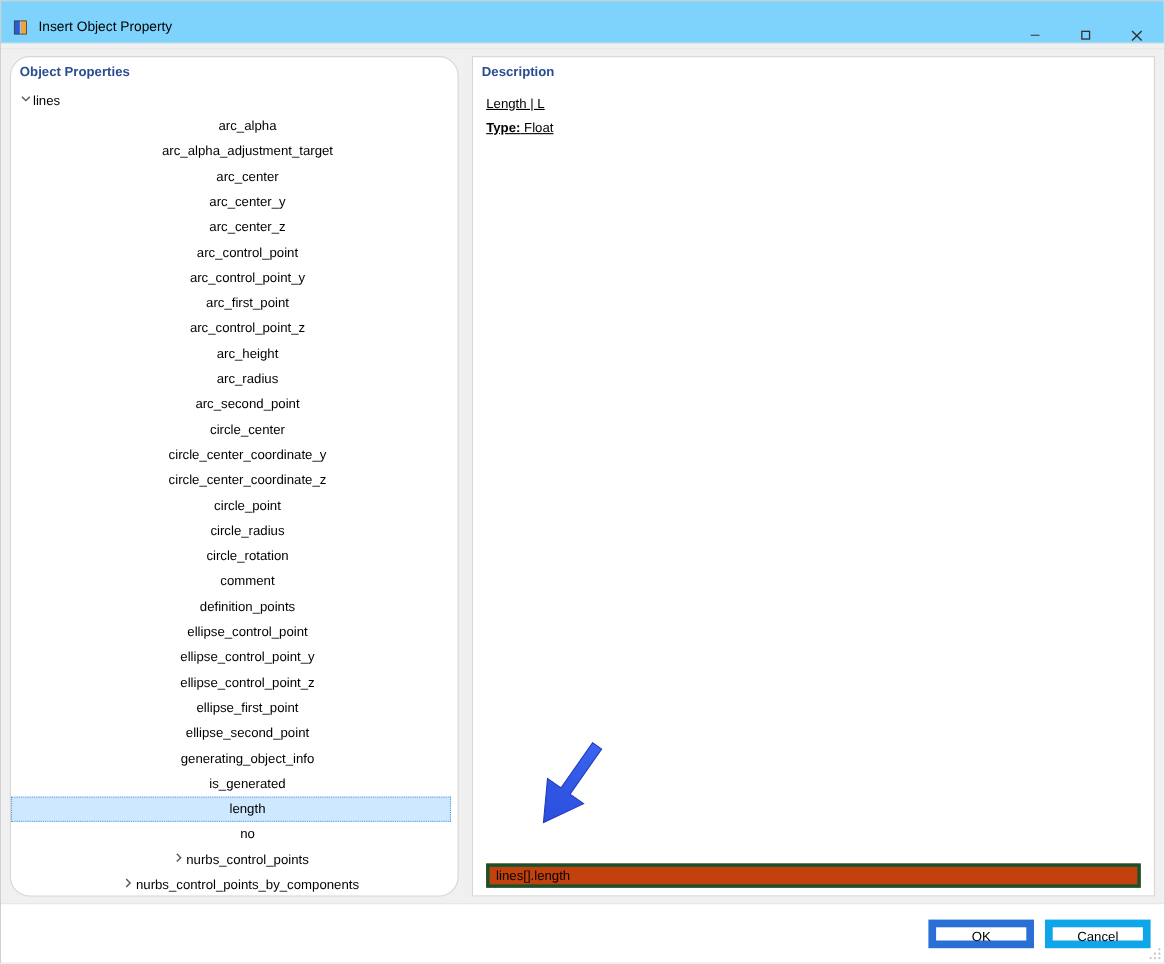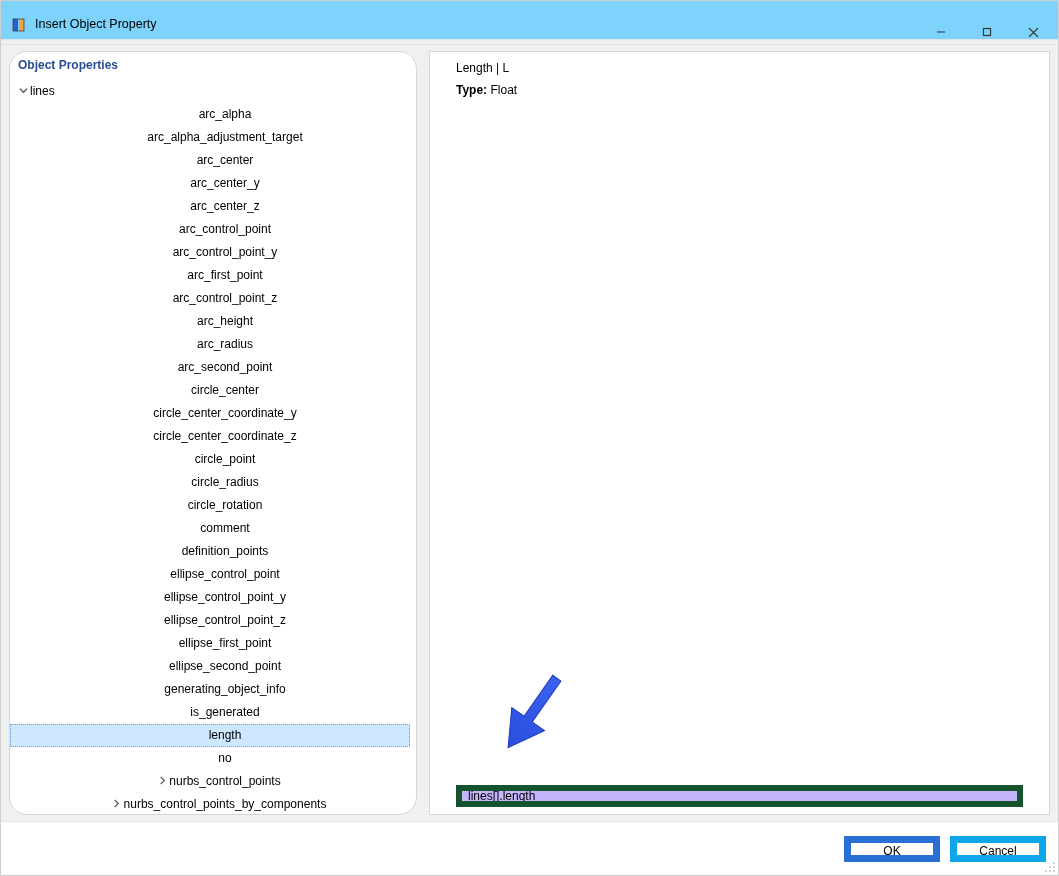--- a/index.html
+++ b/index.html
@@ -47,29 +47,29 @@
   .depth1 { padding-left: 22px; justify-content: center; }
   .row.selected {
     background: #cde8ff;
     outline: 1px dotted #5a9de0;
     outline-offset: -1px;
   }
   .row.selected .label {}
   
   .tree .row { margin-right: 6px; }
 
-  .desc-body { padding: 6px 26px; font-size: 12px; line-height: 1.8; display: flex; flex-direction: column; height: 100%; }
+  .desc-body { padding: 6px 12px; font-size: 12px; line-height: 1.8; display: flex; flex-direction: column; height: 100%; text-decoration: underline; }
   .desc-body .desc-line { }
   .desc-body .type-line b { font-weight: 700; }
   .desc-spacer { flex: 1; position: relative; }
   .arrow { position: absolute; left: 40px; bottom: 20px; }
   .path-row { }
   .path-input {
-    width: 100%; height: 22px; border: 6px solid #14532d;
-    background: #c4b5fd; padding: 2px 6px; font-size: 12px; color: #000;
+    width: 100%; height: 22px; border: 3px solid #14532d;
+    background: #c2410c; padding: 2px 6px; font-size: 12px; color: #000;
     font-family: inherit;
   }
 
   .footer {
     height: 54px; display: flex; align-items: center; justify-content: flex-end;
     gap: 10px; padding: 0 12px; background: #ffffff; border-top: 1px solid #e5e5e5;
     position: relative;
   }
   .btn {
     width: 96px; height: 26px; border: 7px solid #0ea5e9; background: #ffffff;
@@ -319,20 +319,21 @@
                     </li>
                   </ul>
                 </li>
               </ul>
             </div>
         </div>
       </div>
     </div>
 
     <div class="panel right">
+      <div class="panel-header">Description</div>
       <div class="panel-body">
         <div class="desc-body">
           <div class="desc-line">Length | L</div>
           <div class="type-line">
             <b>Type:</b>
             <span> </span>
             <span>Float</span>
           </div>
           <div class="desc-spacer">
             <svg class="arrow" width="70" height="100" viewBox="0 0 70 100">

